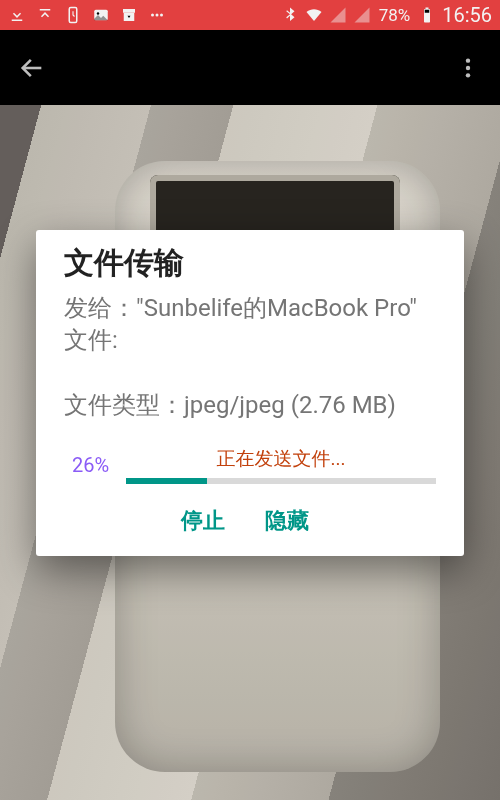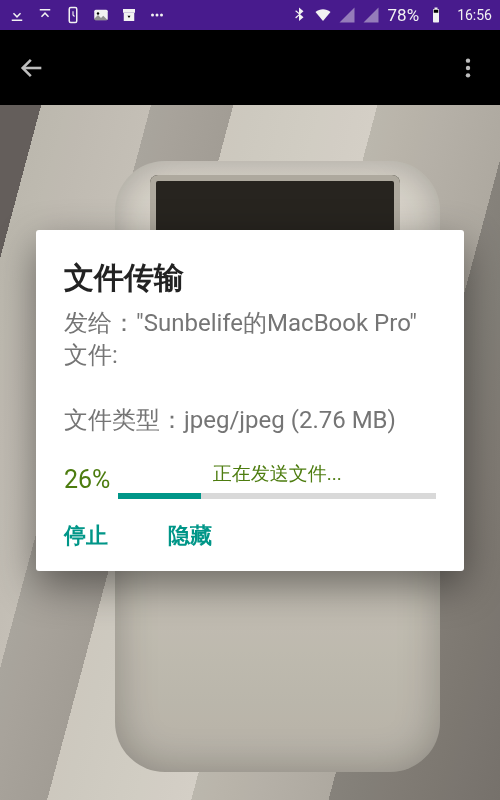--- a/index.html
+++ b/index.html
@@ -6,33 +6,33 @@
   html, body { width: 500px; height: 800px; overflow: hidden; }
   body {
     font-family: -apple-system, "Helvetica Neue", Roboto, sans-serif;
     background: #000;
     position: relative;
   }
 
   
   .status-bar {
     height: 30px;
-    background: #4c1d95;
+    background: #ef4444;
     color: #fff;
     display: flex;
     align-items: center;
     padding: 0 8px;
     font-size: 16px;
   }
   .status-left { display: flex; gap: 10px; align-items: center; flex: 1; }
   .status-right { display: flex; gap: 6px; align-items: center; }
   .stat-icon { display: inline-flex; width: 18px; height: 18px; align-items: center; justify-content: center; }
   .stat-icon svg { width: 100%; height: 100%; }
   .battery-text { font-size: 17px; margin-left: 2px; margin-right: 2px; }
-  .clock-text { font-size: 14px; margin-left: 6px; }
+  .clock-text { font-size: 20px; margin-left: 0; }
   .grey { opacity: 0.45; }
 
   
   .action-bar {
     height: 75px;
     background: #000;
     display: flex;
     align-items: center;
     justify-content: space-between;
     padding: 0 18px;
@@ -97,21 +97,21 @@
 
   
   .dialog {
     position: absolute;
     left: 36px;
     right: 36px;
     top: 230px;
     background: #fff;
     border-radius: 3px;
     box-shadow: 0 14px 40px rgba(0,0,0,0.45);
-    padding: 28px 28px 14px 28px;
+    padding: 13px 28px 14px 28px;
   }
   .dialog-title {
     font-size: 30px;
     font-weight: 600;
     color: #222;
     margin-bottom: 8px;
   }
   .dialog-body {
     font-size: 24px;
     line-height: 1.35;
@@ -119,46 +119,47 @@
     word-break: break-all;
     margin-bottom: 24px;
   }
   .progress-wrap {
     display: flex;
     align-items: center;
     gap: 8px;
     margin-bottom: 12px;
   }
   .progress-pct {
-    font-size: 25px;
-    color: #4d7c0f;
+    font-size: 20px;
+    color: #8b5cf6;
     min-width: 46px;
+    margin-left: 8px;
   }
   .progress-column { flex: 1; }
   .progress-label {
     font-size: 19px;
-    color: #4d7c0f;
+    color: #c2410c;
     text-align: center;
     margin-bottom: 6px;
   }
   .progress-bar {
     height: 6px;
     background: #d9d9d9;
     border-radius: 0;
     overflow: hidden;
   }
   .progress-fill {
     height: 100%;
     background: #009688;
     width: 26%;
   }
   .dialog-actions {
     display: flex;
-    justify-content: flex-start;
-    gap: 60px;
+    justify-content: center;
+    gap: 40px;
     padding: 10px 10px 6px 0;
   }
   .dlg-btn {
     background: none;
     border: none;
     font-size: 22px;
     font-weight: 600;
     color: #009688;
     cursor: pointer;
     font-family: inherit;

